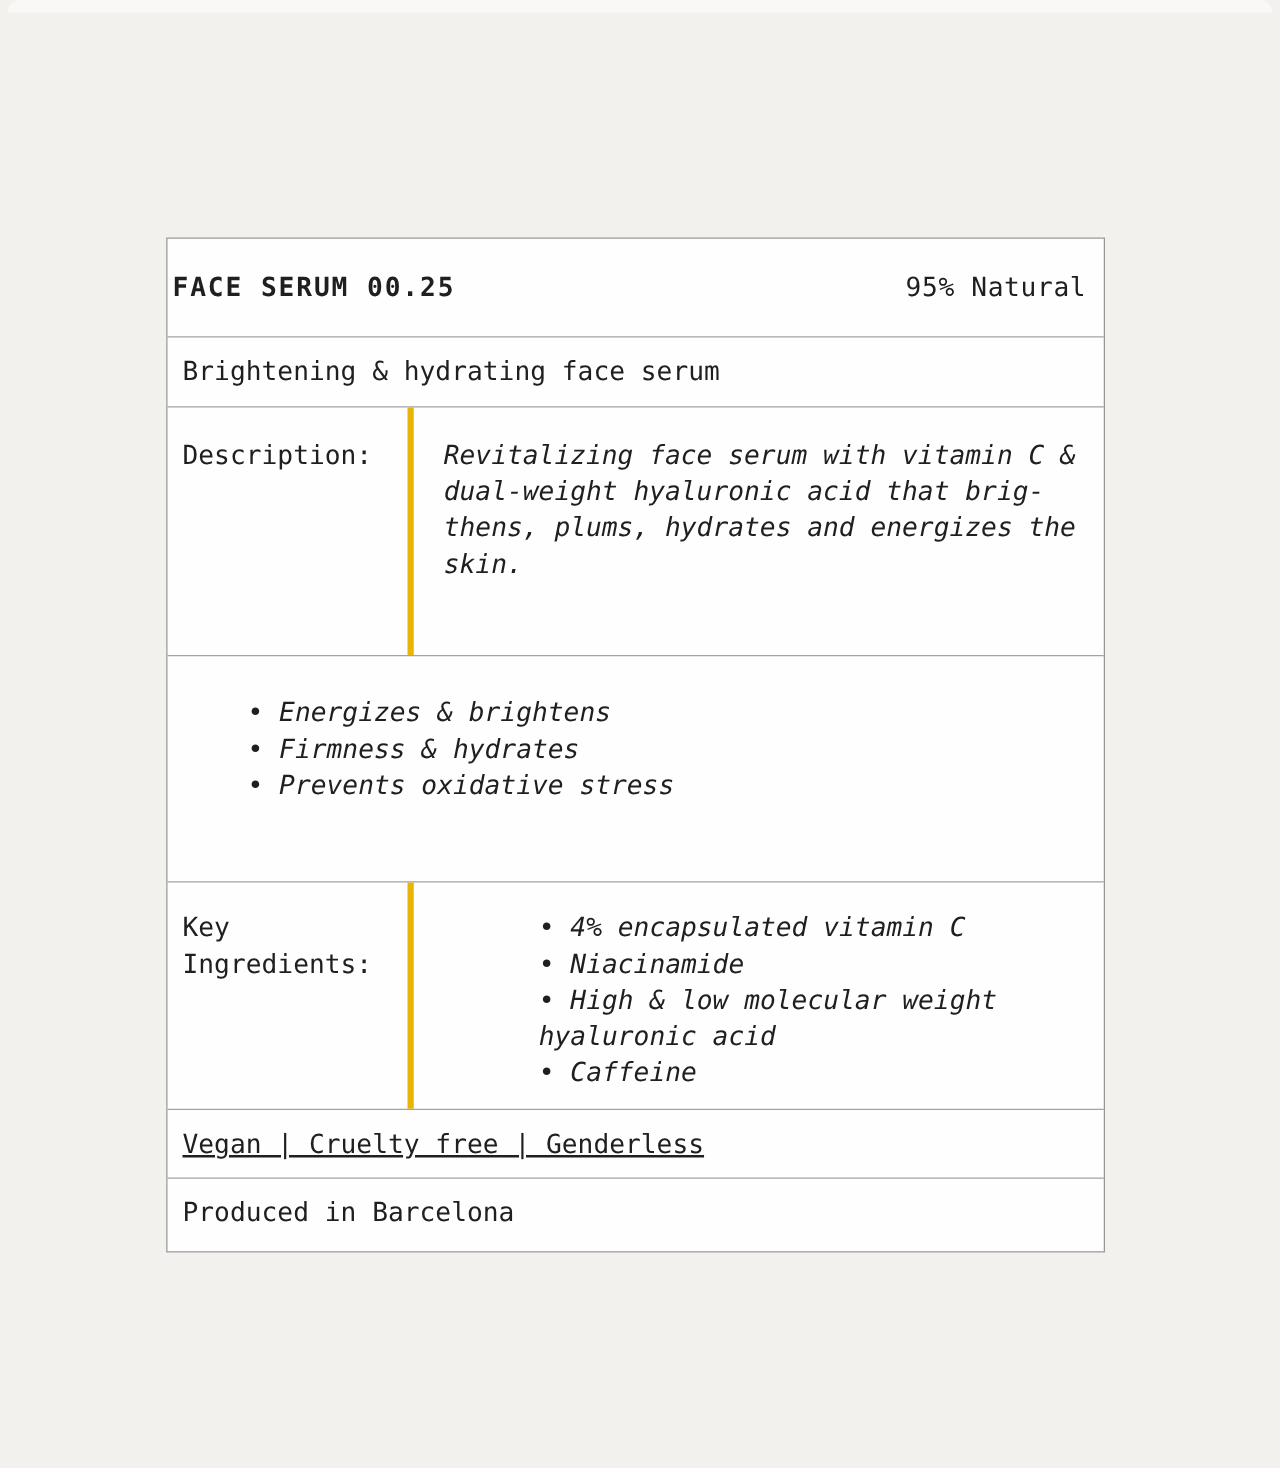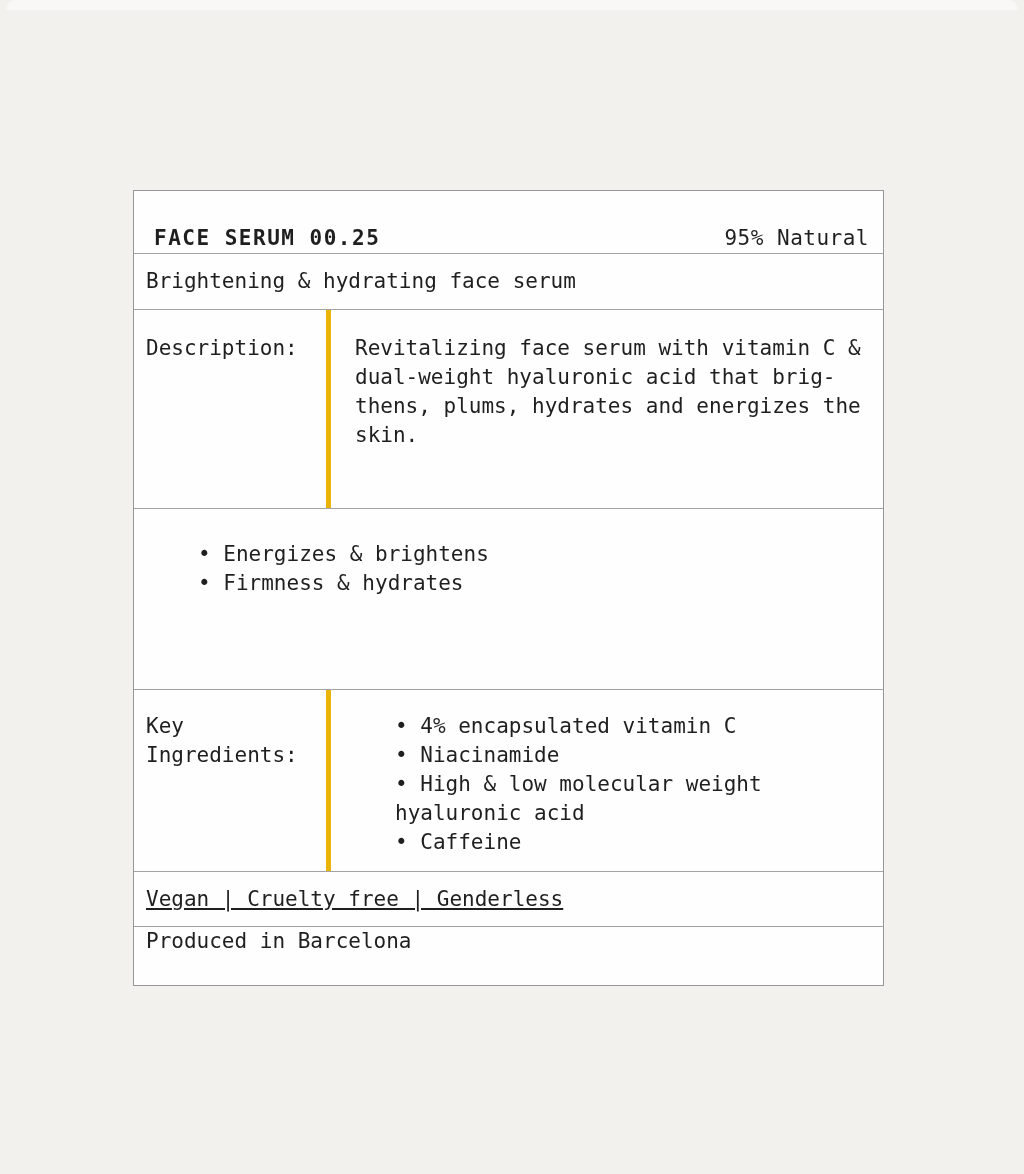--- a/index.html
+++ b/index.html
@@ -36,60 +36,61 @@
     line-height: 29px;
   }
   .row {
     box-sizing: border-box;
     border-bottom: 1px solid #a3a3a3;
   }
   .row:last-child {
     border-bottom: none;
   }
   .title-row {
-    height: 63px;
+    height: 79px;
     display: flex;
-    align-items: flex-end;
+    align-items: center;
     justify-content: space-between;
-    padding: 0 14px 0 20px;
+    padding: 0 14px 0 4px;
   }
   .product-name {
     font-weight: 700;
     letter-spacing: 1.5px;
   }
   .natural-badge {
     letter-spacing: 0.5px;
   }
   .tagline-row {
     height: 56px;
     display: flex;
     align-items: center;
     padding: 0 14px 0 12px;
   }
   .split-row {
     display: flex;
     align-items: stretch;
   }
   .desc-row { height: 199px; }
   .benefits-row { height: 181px; }
-  .ingredients-row { height: 182px; }
+  .ingredients-row { height: 182px; gap: 36px; }
   .cell-label {
     box-sizing: border-box;
     width: 197px;
     flex: 0 0 197px;
     border-right: 5px solid #eab308;
     padding-left: 12px;
     padding-right: 8px;
     white-space: pre-line;
   }
   .cell-content {
     box-sizing: border-box;
     flex: 1 1 auto;
     padding-left: 24px;
     padding-right: 18px;
+    font-style: italic;
   }
   .desc-row .cell-label,
   .desc-row .cell-content { padding-top: 24px; }
   .benefits-row .cell-label,
   .benefits-row .cell-content { padding-top: 31px; }
   .ingredients-row .cell-label,
   .ingredients-row .cell-content { padding-top: 22px; }
   .desc-text {
     white-space: pre-line;
   }
@@ -100,21 +101,21 @@
   .footer-row {
     height: 55px;
     display: flex;
     align-items: center;
     padding: 0 14px 0 12px;
     text-decoration: underline;
   }
   .origin-row {
     height: 58px;
     display: flex;
-    align-items: flex-start;
+    align-items: flex-end;
     padding: 0 14px 16px 12px;
   }
 </style>
 </head>
 <body>
 
 <div class="top-band"></div>
 
 <div class="card">
 
@@ -132,20 +133,21 @@
     <div class="cell-content desc-text">Revitalizing face serum with vitamin C &amp;
 dual-weight hyaluronic acid that brig-
 thens, plums, hydrates and energizes the
 skin.</div>
   </div>
 
   <div class="row split-row benefits-row">
     <div class="cell-content">
         <div class="bullet-item">• Energizes &amp; brightens</div>
         <div class="bullet-item">• Firmness &amp; hydrates</div>
+        <div class="bullet-item">• Prevents oxidative stress</div>
       </div>
   </div>
 
   <div class="row split-row ingredients-row">
     <div class="cell-label">Key
 Ingredients:</div>
     <div class="cell-content">
         <div class="bullet-item">• 4% encapsulated vitamin C</div>
         <div class="bullet-item">• Niacinamide</div>
         <div class="bullet-item">• High &amp; low molecular weight hyaluronic acid</div>

